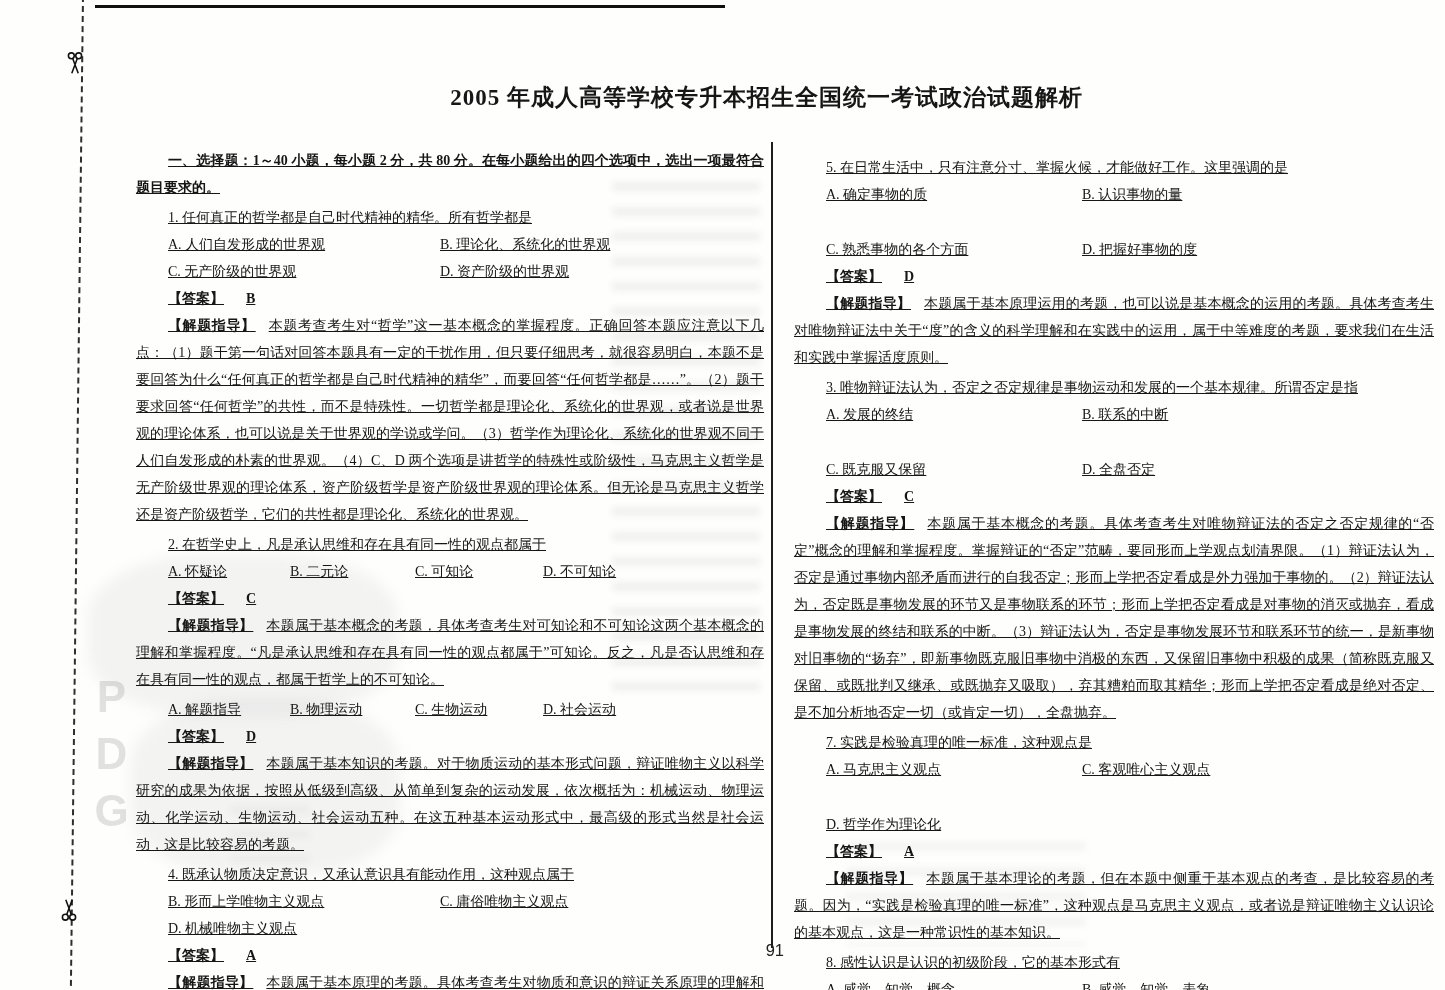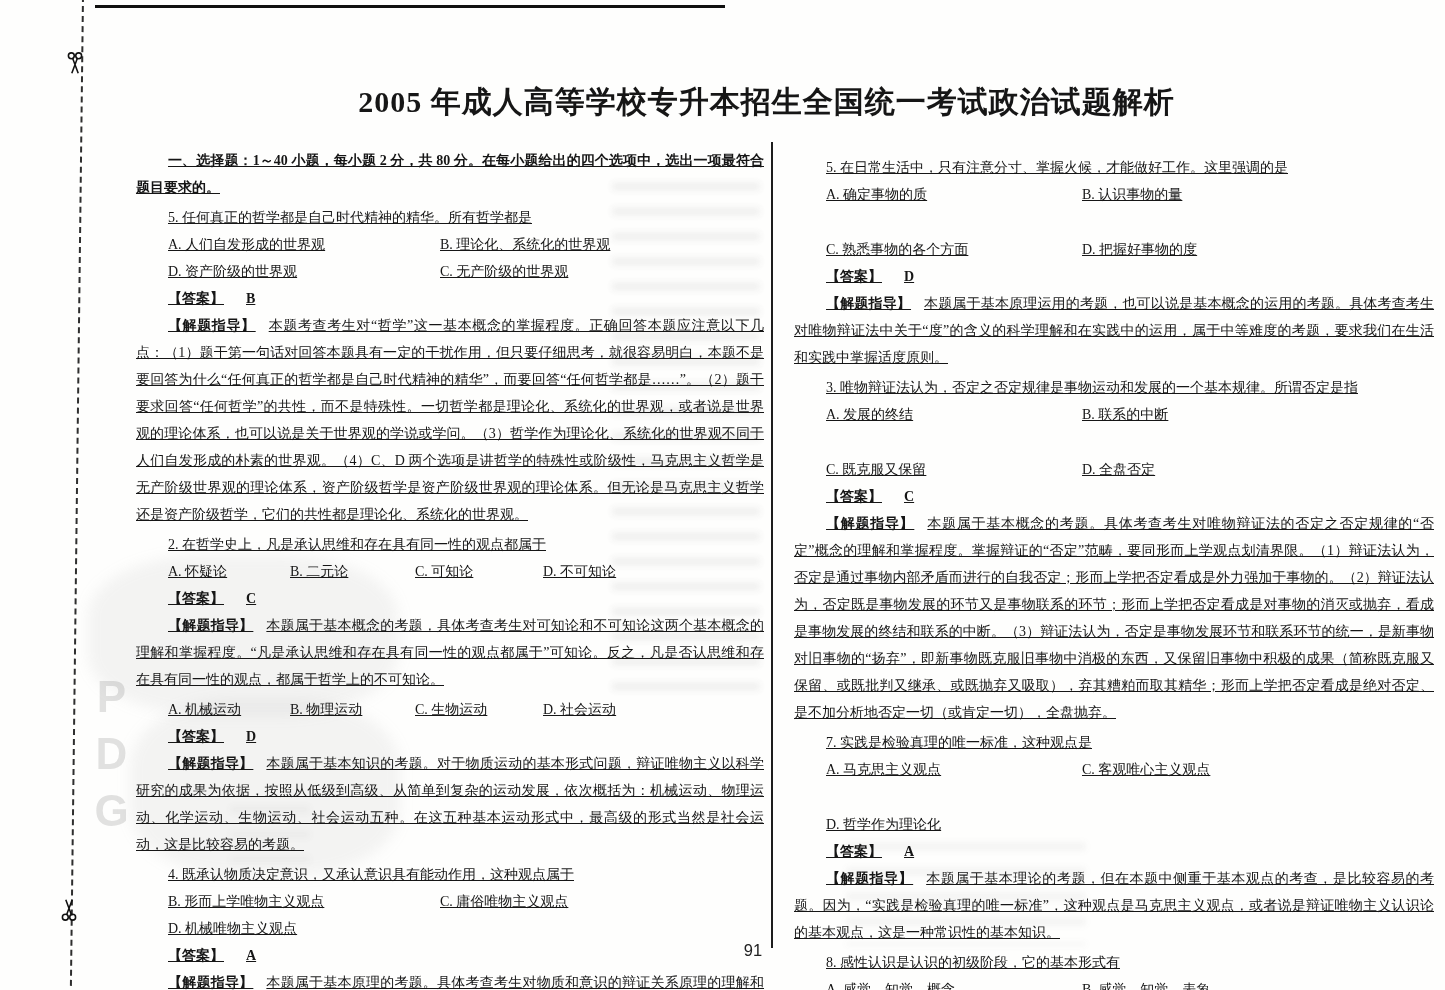--- a/index.html
+++ b/index.html
@@ -38,42 +38,42 @@
   .pdg {
     position:absolute; left:86px; top:672px;
     writing-mode:vertical-rl; text-orientation:upright;
     font-family:"Liberation Sans","DejaVu Sans",sans-serif;
     font-size:44px; font-weight:bold; letter-spacing:8px;
     color:rgba(110,110,108,0.20); pointer-events:none;
   }
   
   .title {
     position:absolute; left:100px; right:12px; top:82px;
-    text-align:center; font-size:30px; font-weight:bold; letter-spacing:1px;
+    text-align:center; font-size:23px; font-weight:bold; letter-spacing:1px;
   }
   .col {
     position:absolute; font-size:14px; line-height:27px; text-align:justify;text-decoration:underline;
   }
   .col-left  { left:136px; top:147px; width:628px; }
   .col-right { left:794px; top:151px; width:640px; }
   .intro { font-weight:bold; text-indent:32px; margin-bottom:3px; }
   .q { margin-top:3px; }
   .q-stem { text-indent:32px; }
   .opts { display:grid; padding-left:32px; }
   .col-left  .opts-2 { grid-template-columns:272px auto; }
   .col-right .opts-2 { grid-template-columns:228px auto;gap:28px; }
   .opts-4 { grid-template-columns:122px 125px 128px auto; }
   .answer { padding-left:32px; }
   .answer b { margin-right:22px; }
   .ans-letter { font-weight:600; }
   .expl { text-indent:32px; }
   .expl b { margin-right:13px; }
   .expl-cont { text-indent:32px; }
   .page-num {
-    position:absolute; left:722px; top:941px; width:62px; text-align:center;
+    position:absolute; left:722px; top:941px; width:62px; text-align:right;
     font-size:16.5px; font-family:"Liberation Sans","DejaVu Sans",sans-serif; color:#222;
   }
 </style>
 </head>
 <body>
 
 <div class="cut-line"></div>
 <div class="scissors top">
   <svg viewBox="0 0 24 30" width="22" height="30">
     <circle cx="8" cy="5" r="3.2" fill="none" stroke="#111" stroke-width="1.7"></circle>
@@ -96,46 +96,46 @@
 <div class="stamp-blob blob-1"></div>
 <div class="stamp-blob blob-2"></div>
 <div class="pdg">PDG</div>
 
 <h1 class="title">2005 年成人高等学校专升本招生全国统一考试政治试题解析</h1>
 
 <div class="col col-left">
   <p class="intro">一、选择题：1～40 小题，每小题 2 分，共 80 分。在每小题给出的四个选项中，选出一项最符合题目要求的。</p>
 
   <section class="q">
-    <p class="q-stem">5. 任何真正的哲学都是自己时代精神的精华。所有哲学都是</p>
+    <p class="q-stem">1. 任何真正的哲学都是自己时代精神的精华。所有哲学都是</p>
     <div class="opts opts-2">
       <span class="opt">A. 人们自发形成的世界观</span>
       <span class="opt">B. 理论化、系统化的世界观</span>
+      <span class="opt">C. 无产阶级的世界观</span>
       <span class="opt">D. 资产阶级的世界观</span>
-      <span class="opt">C. 无产阶级的世界观</span>
     </div>
     <p class="answer"><b>【答案】</b><span class="ans-letter">B</span></p>
     <p class="expl"><b>【解题指导】</b><span>本题考查考生对“哲学”这一基本概念的掌握程度。正确回答本题应注意以下几点：（1）题干第一句话对回答本题具有一定的干扰作用，但只要仔细思考，就很容易明白，本题不是要回答为什么“任何真正的哲学都是自己时代精神的精华”，而要回答“任何哲学都是……”。（2）题干要求回答“任何哲学”的共性，而不是特殊性。一切哲学都是理论化、系统化的世界观，或者说是世界观的理论体系，也可以说是关于世界观的学说或学问。（3）哲学作为理论化、系统化的世界观不同于人们自发形成的朴素的世界观。（4）C、D 两个选项是讲哲学的特殊性或阶级性，马克思主义哲学是无产阶级世界观的理论体系，资产阶级哲学是资产阶级世界观的理论体系。但无论是马克思主义哲学还是资产阶级哲学，它们的共性都是理论化、系统化的世界观。</span></p>
   </section>
 
   <section class="q">
     <p class="q-stem">2. 在哲学史上，凡是承认思维和存在具有同一性的观点都属于</p>
     <div class="opts opts-4">
       <span class="opt">A. 怀疑论</span>
       <span class="opt">B. 二元论</span>
       <span class="opt">C. 可知论</span>
       <span class="opt">D. 不可知论</span>
     </div>
     <p class="answer"><b>【答案】</b><span class="ans-letter">C</span></p>
     <p class="expl"><b>【解题指导】</b><span>本题属于基本概念的考题，具体考查考生对可知论和不可知论这两个基本概念的理解和掌握程度。“凡是承认思维和存在具有同一性的观点都属于”可知论。反之，凡是否认思维和存在具有同一性的观点，都属于哲学上的不可知论。</span></p>
   </section>
 
   <section class="q">
     <div class="opts opts-4">
-      <span class="opt">A. 机械运动</span>
+      <span class="opt">A. 解题指导</span>
       <span class="opt">B. 物理运动</span>
       <span class="opt">C. 生物运动</span>
       <span class="opt">D. 社会运动</span>
     </div>
     <p class="answer"><b>【答案】</b><span class="ans-letter">D</span></p>
     <p class="expl"><b>【解题指导】</b><span>本题属于基本知识的考题。对于物质运动的基本形式问题，辩证唯物主义以科学研究的成果为依据，按照从低级到高级、从简单到复杂的运动发展，依次概括为：机械运动、物理运动、化学运动、生物运动、社会运动五种。在这五种基本运动形式中，最高级的形式当然是社会运动，这是比较容易的考题。</span></p>
   </section>
 
   <section class="q">
     <p class="q-stem">4. 既承认物质决定意识，又承认意识具有能动作用，这种观点属于</p>

